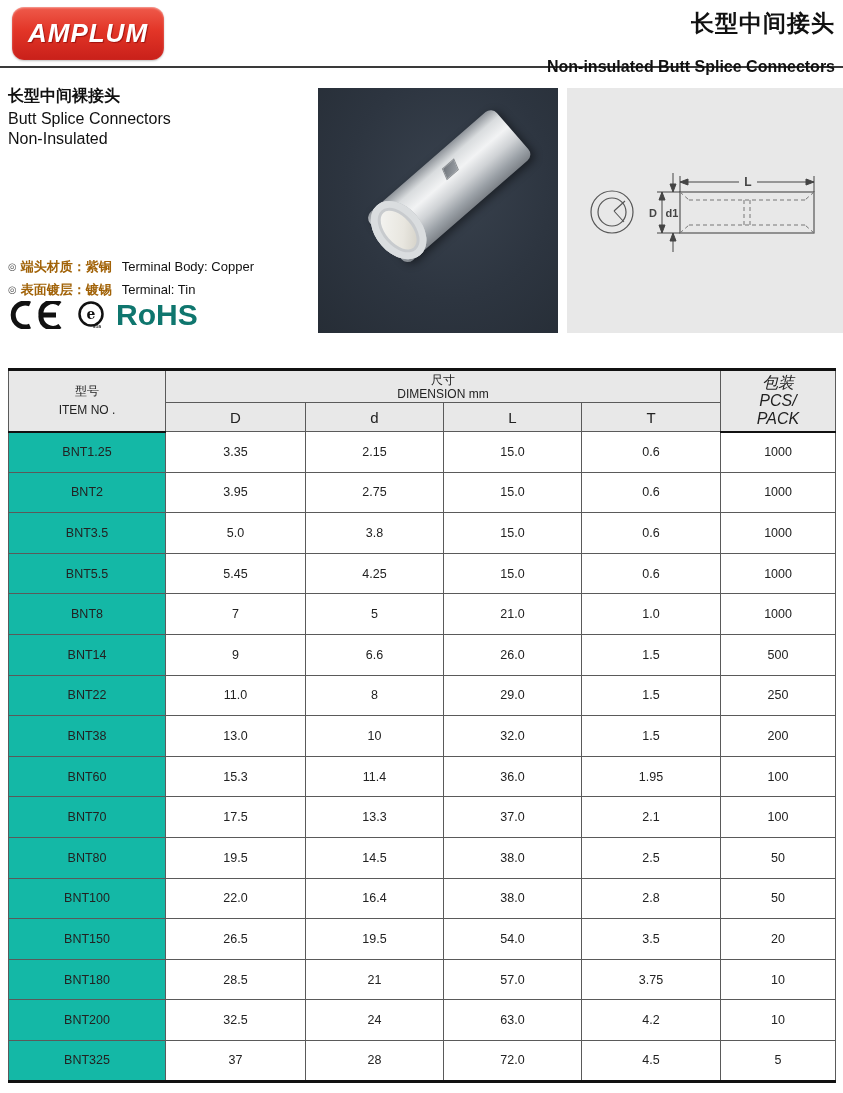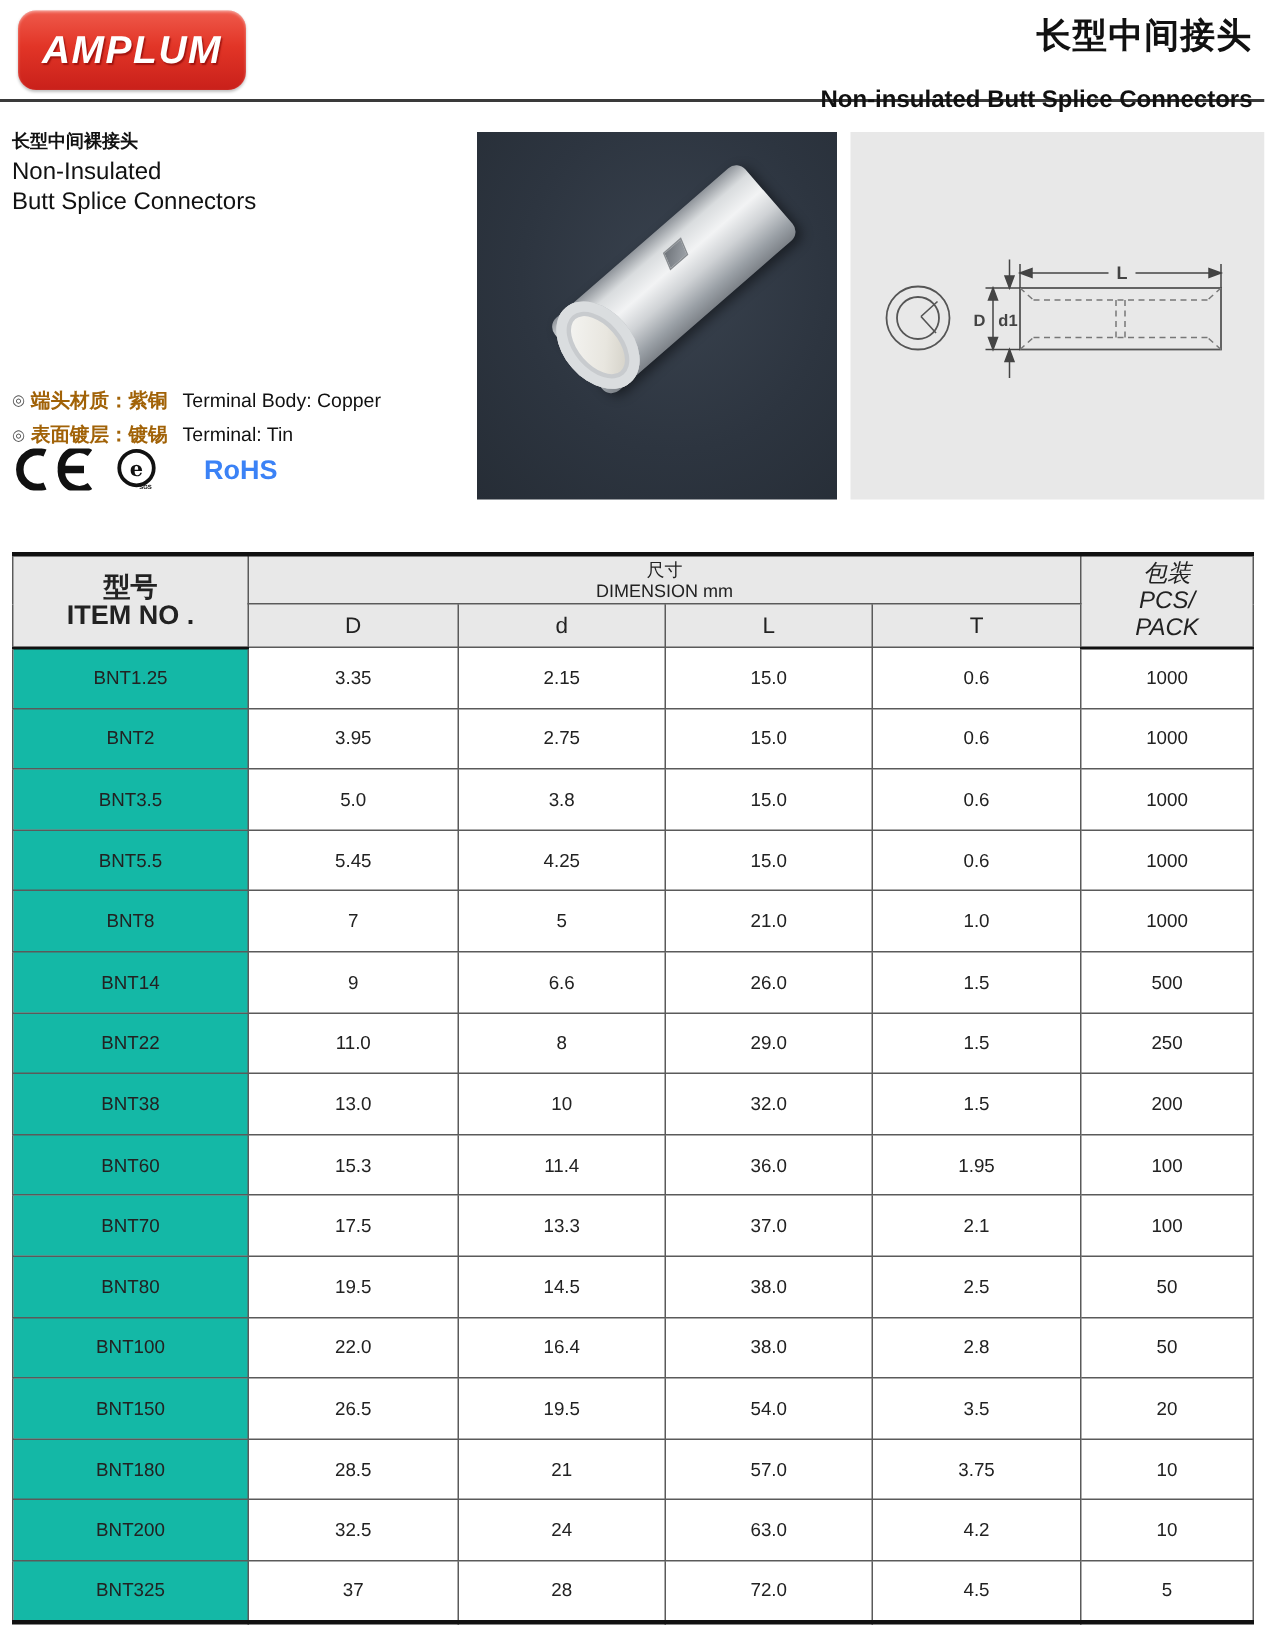--- a/index.html
+++ b/index.html
@@ -13,30 +13,30 @@
           box-shadow:inset 0 1px 2px rgba(255,255,255,.45), 0 1px 2px rgba(0,0,0,.25);
           display:flex; align-items:center; justify-content:center; }
   .logo span { color:#fff; font-weight:bold; font-style:italic; font-size:26px; letter-spacing:1px;
                text-shadow:1px 1px 1px rgba(120,0,0,.6); }
   .head-titles { position:absolute; right:8px; top:8px; text-align:right;font-weight:bold; }
   .head-title-zh { font-size:23px; color:#111; letter-spacing:1px; }
   .head-title-en { font-size:16px; color:#111; margin-top:19px; }
 
   
   .intro { position:absolute; left:8px; top:86px; width:300px; height:250px; }
-  .intro-zh { font-size:12px; font-weight:bold; color:#111; }
+  .intro-zh { font-size:16px; font-weight:bold; color:#111; }
   .intro-en { font-size:16px; color:#111; line-height:20px; margin-top:2px; }
   .specs { position:absolute; left:0; top:172px; }
   .spec-line { display:flex; align-items:baseline; margin-bottom:5px; }
   .spec-bullet { font-size:10px; color:#555; margin-right:4px; position:relative; top:-1px; }
   .spec-zh { font-size:13px; font-weight:bold; color:#a16207; margin-right:10px; }
   .spec-en { font-size:13px; color:#111; }
   .certs { position:absolute; left:0; top:212px; display:flex; align-items:center; gap:10px; }
   .ce-mark svg, .sgs-mark svg { display:block; }
-  .rohs { font-size:18px; font-weight:bold; color:#3b82f6; letter-spacing:0;margin-left:20px; }
+  .rohs { font-size:30px; font-weight:bold; color:#0f766e; letter-spacing:0; }
 
   
   .photo { position:absolute; left:318px; top:88px; width:240px; height:245px;
            background:radial-gradient(ellipse at 55% 40%, #39424e 0%, #2d3540 55%, #262d36 100%); overflow:hidden; }
   .cyl { position:absolute; left:58px; top:95px; width:168px; height:64px;
          transform:rotate(-41deg); transform-origin:40px 32px; border-radius:8px;
          background:linear-gradient(180deg,#8f949a 0%,#d9dcde 18%,#f2f3f4 40%,#cfd2d5 62%,#9aa0a6 85%,#7d8288 100%);
          box-shadow:2px 4px 8px rgba(0,0,0,.45); }
   .cyl-end { position:absolute; left:-6px; top:-1px; width:46px; height:66px; border-radius:50%;
              background:#b9bdc1; box-shadow:inset 0 0 0 7px #dadddf, inset 0 0 0 14px #c8cbce; }
@@ -47,21 +47,21 @@
                transform:skewX(-18deg); border:1px solid #888c90; }
 
   
   .diagram { position:absolute; left:567px; top:88px; width:276px; height:245px; background:#e8e8e8; }
 
   
   table.spec { position:absolute; left:8px; top:368px; width:827px; border-collapse:collapse;
                border:1px solid #444; border-top:3px solid #111; border-bottom:3px solid #111; table-layout:fixed; }
   table.spec th, table.spec td { border:1px solid #5a5a5a; text-align:center; vertical-align:middle; }
   thead th { background:#e8e8e8; font-weight:normal; color:#222; }
-  .th-item { font-size:18px; line-height:19px;font-weight:bold; }
+  .th-item { font-size:12px; line-height:19px; }
   .th-dim-top { font-size:12px; line-height:14px; height:33px; border-bottom:1px solid #5a5a5a; }
   .th-dim-col { font-size:15px; height:29px; border-bottom:2px solid #111; }
   .th-pack { font-size:16px; line-height:18px;font-style:italic; }
   .th-under { border-bottom:2px solid #111 !important; }
   tbody td { height:40.6px; font-size:12.5px; color:#222; background:#fff; }
   tbody td.item-cell { background:#14b8a6; }
 </style>
 </head>
 <body>
 
@@ -73,22 +73,22 @@
     </div>
     <div class="head-titles">
       <div class="head-title-zh">长型中间接头</div>
       <div class="head-title-en">Non-insulated Butt Splice Connectors</div>
     </div>
   </div>
 
   <div class="intro">
     <div class="intro-zh">长型中间裸接头</div>
     <div class="intro-en">
+      <div>Butt Splice Connectors</div>
       <div>Non-Insulated</div>
-      <div>Butt Splice Connectors</div>
     </div>
 
     <div class="specs">
       <div class="spec-line">
         <span class="spec-bullet">◎</span>
         <span class="spec-zh">端头材质：紫铜</span>
         <span class="spec-en">Terminal Body: Copper</span>
       </div>
       <div class="spec-line">
         <span class="spec-bullet">◎</span>

